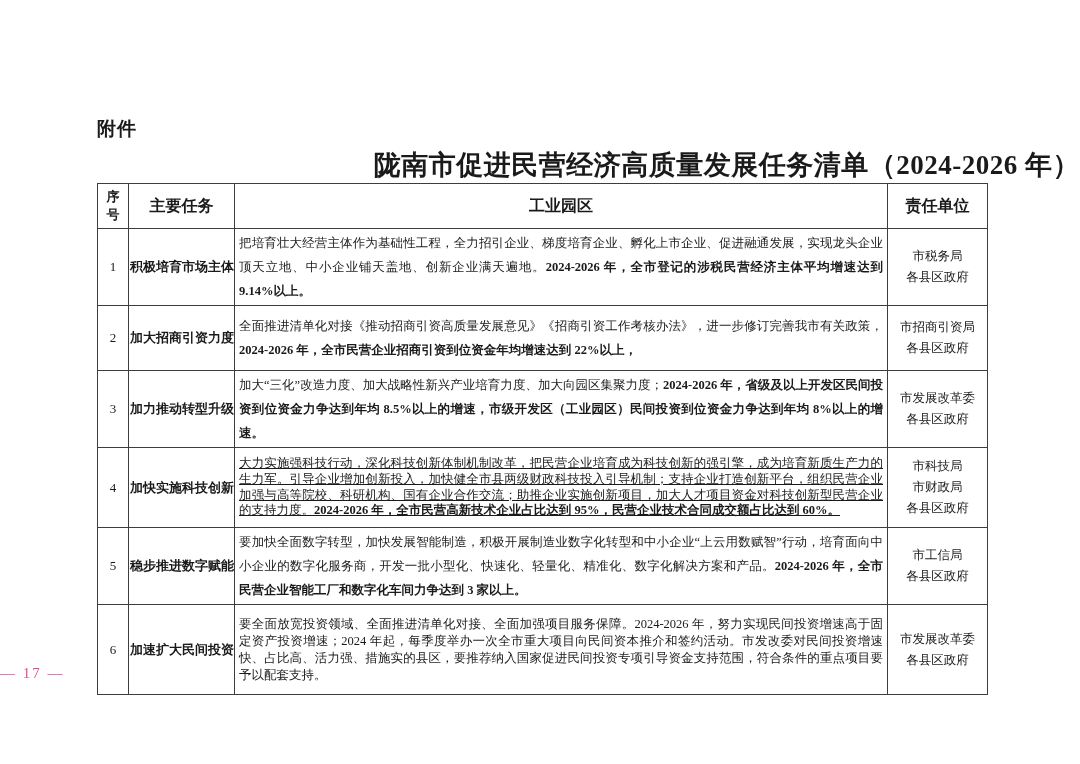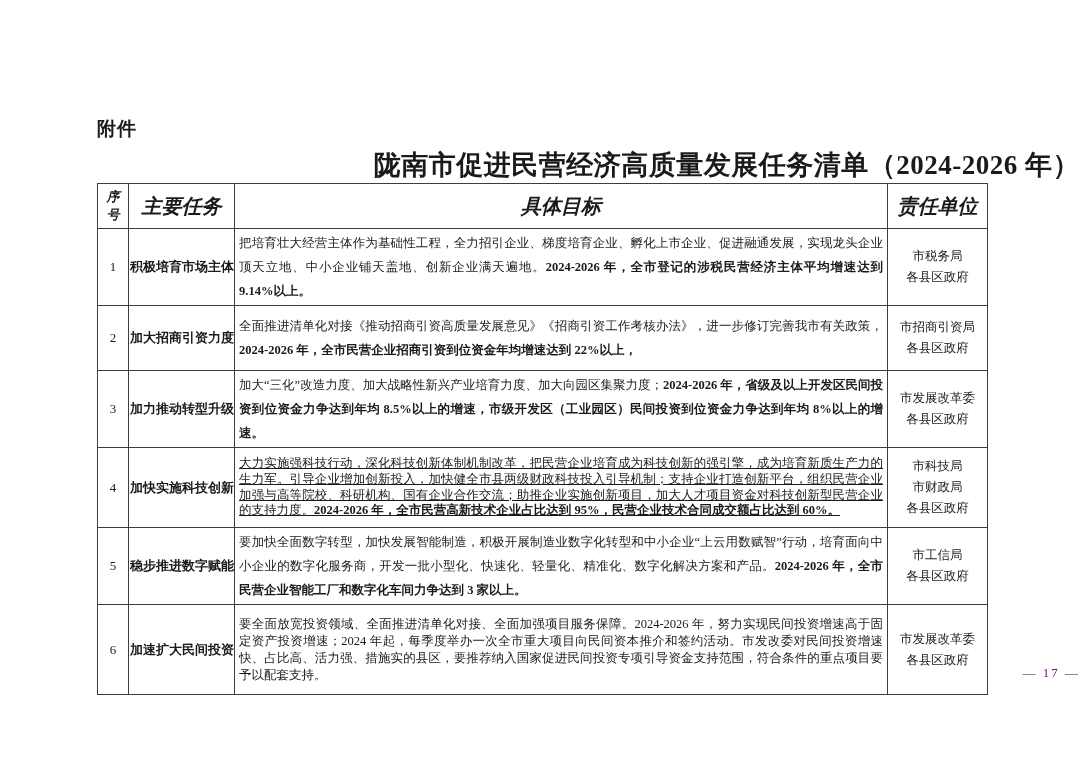--- a/index.html
+++ b/index.html
@@ -37,25 +37,25 @@
     left: 97px;
     top: 183px;
     width: 890px;
     border-collapse: collapse;
     table-layout: fixed;
   }
   .doc-table th, .doc-table td {
     border: 1px solid #3d3d3d;
     vertical-align: middle;
   }
-  .doc-table thead tr { height: 45px; font-style: italic; }
+  .doc-table thead tr { height: 45px; }
   th {
     font-family: "Liberation Sans", sans-serif;
     font-weight: bold;
-    font-size: 20px;
+    font-size: 16px;
     text-align: center;
   }
   th.c-idx { font-size: 13px; }
   .vstack { display: inline-block; width: 1.1em; line-height: 1.35; }
   tr.r1 { height: 65px; }
   tr.r2 { height: 65px; }
   tr.r3 { height: 65px; }
   tr.r4 { height: 80px; }
   tr.r5 { height: 65px; }
   tr.r6 { height: 90px; }
@@ -86,24 +86,24 @@
     font-size: 12.5px;
     line-height: 21px;
     white-space: pre-line;
     padding: 2px 2px;
   }
   .pagenum {
     position: absolute;
     top: 665px;
     left: 0;
     width: 100%;
-    text-align: right;
-    font-size: 13px;
+    text-align: left;
+    font-size: 15px;
     letter-spacing: 2px;
-    color: #701a75;
+    color: #ec4899;
   }
 </style>
 </head>
 <body>
 
 <div class="page">
 
   <div class="attachment">附件</div>
 
   <h1 class="title">陇南市促进民营经济高质量发展任务清单（2024-2026 年）</h1>
@@ -112,21 +112,21 @@
     <colgroup>
       <col style="width:31px">
       <col style="width:106px">
       <col style="width:653px">
       <col style="width:100px">
     </colgroup>
     <thead>
       <tr>
         <th class="c-idx"><span class="vstack">序号</span></th>
         <th class="c-task">主要任务</th>
-        <th class="c-goal">具体目标</th>
+        <th class="c-goal">工业园区</th>
         <th class="c-unit">责任单位</th>
       </tr>
     </thead>
     <tbody>
       <tr class="row r1">
         <td class="idx">1</td>
         <td class="task">积极培育市场主体</td>
         <td class="goal"><span class="gn">把培育壮大经营主体作为基础性工程，全力招引企业、梯度培育企业、孵化上市企业、促进融通发展，实现龙头企业顶天立地、中小企业铺天盖地、创新企业满天遍地。</span><span class="gb">2024-2026 年，全市登记的涉税民营经济主体平均增速达到 9.14%以上。</span></td>
         <td class="unit">市税务局
 各县区政府</td>

